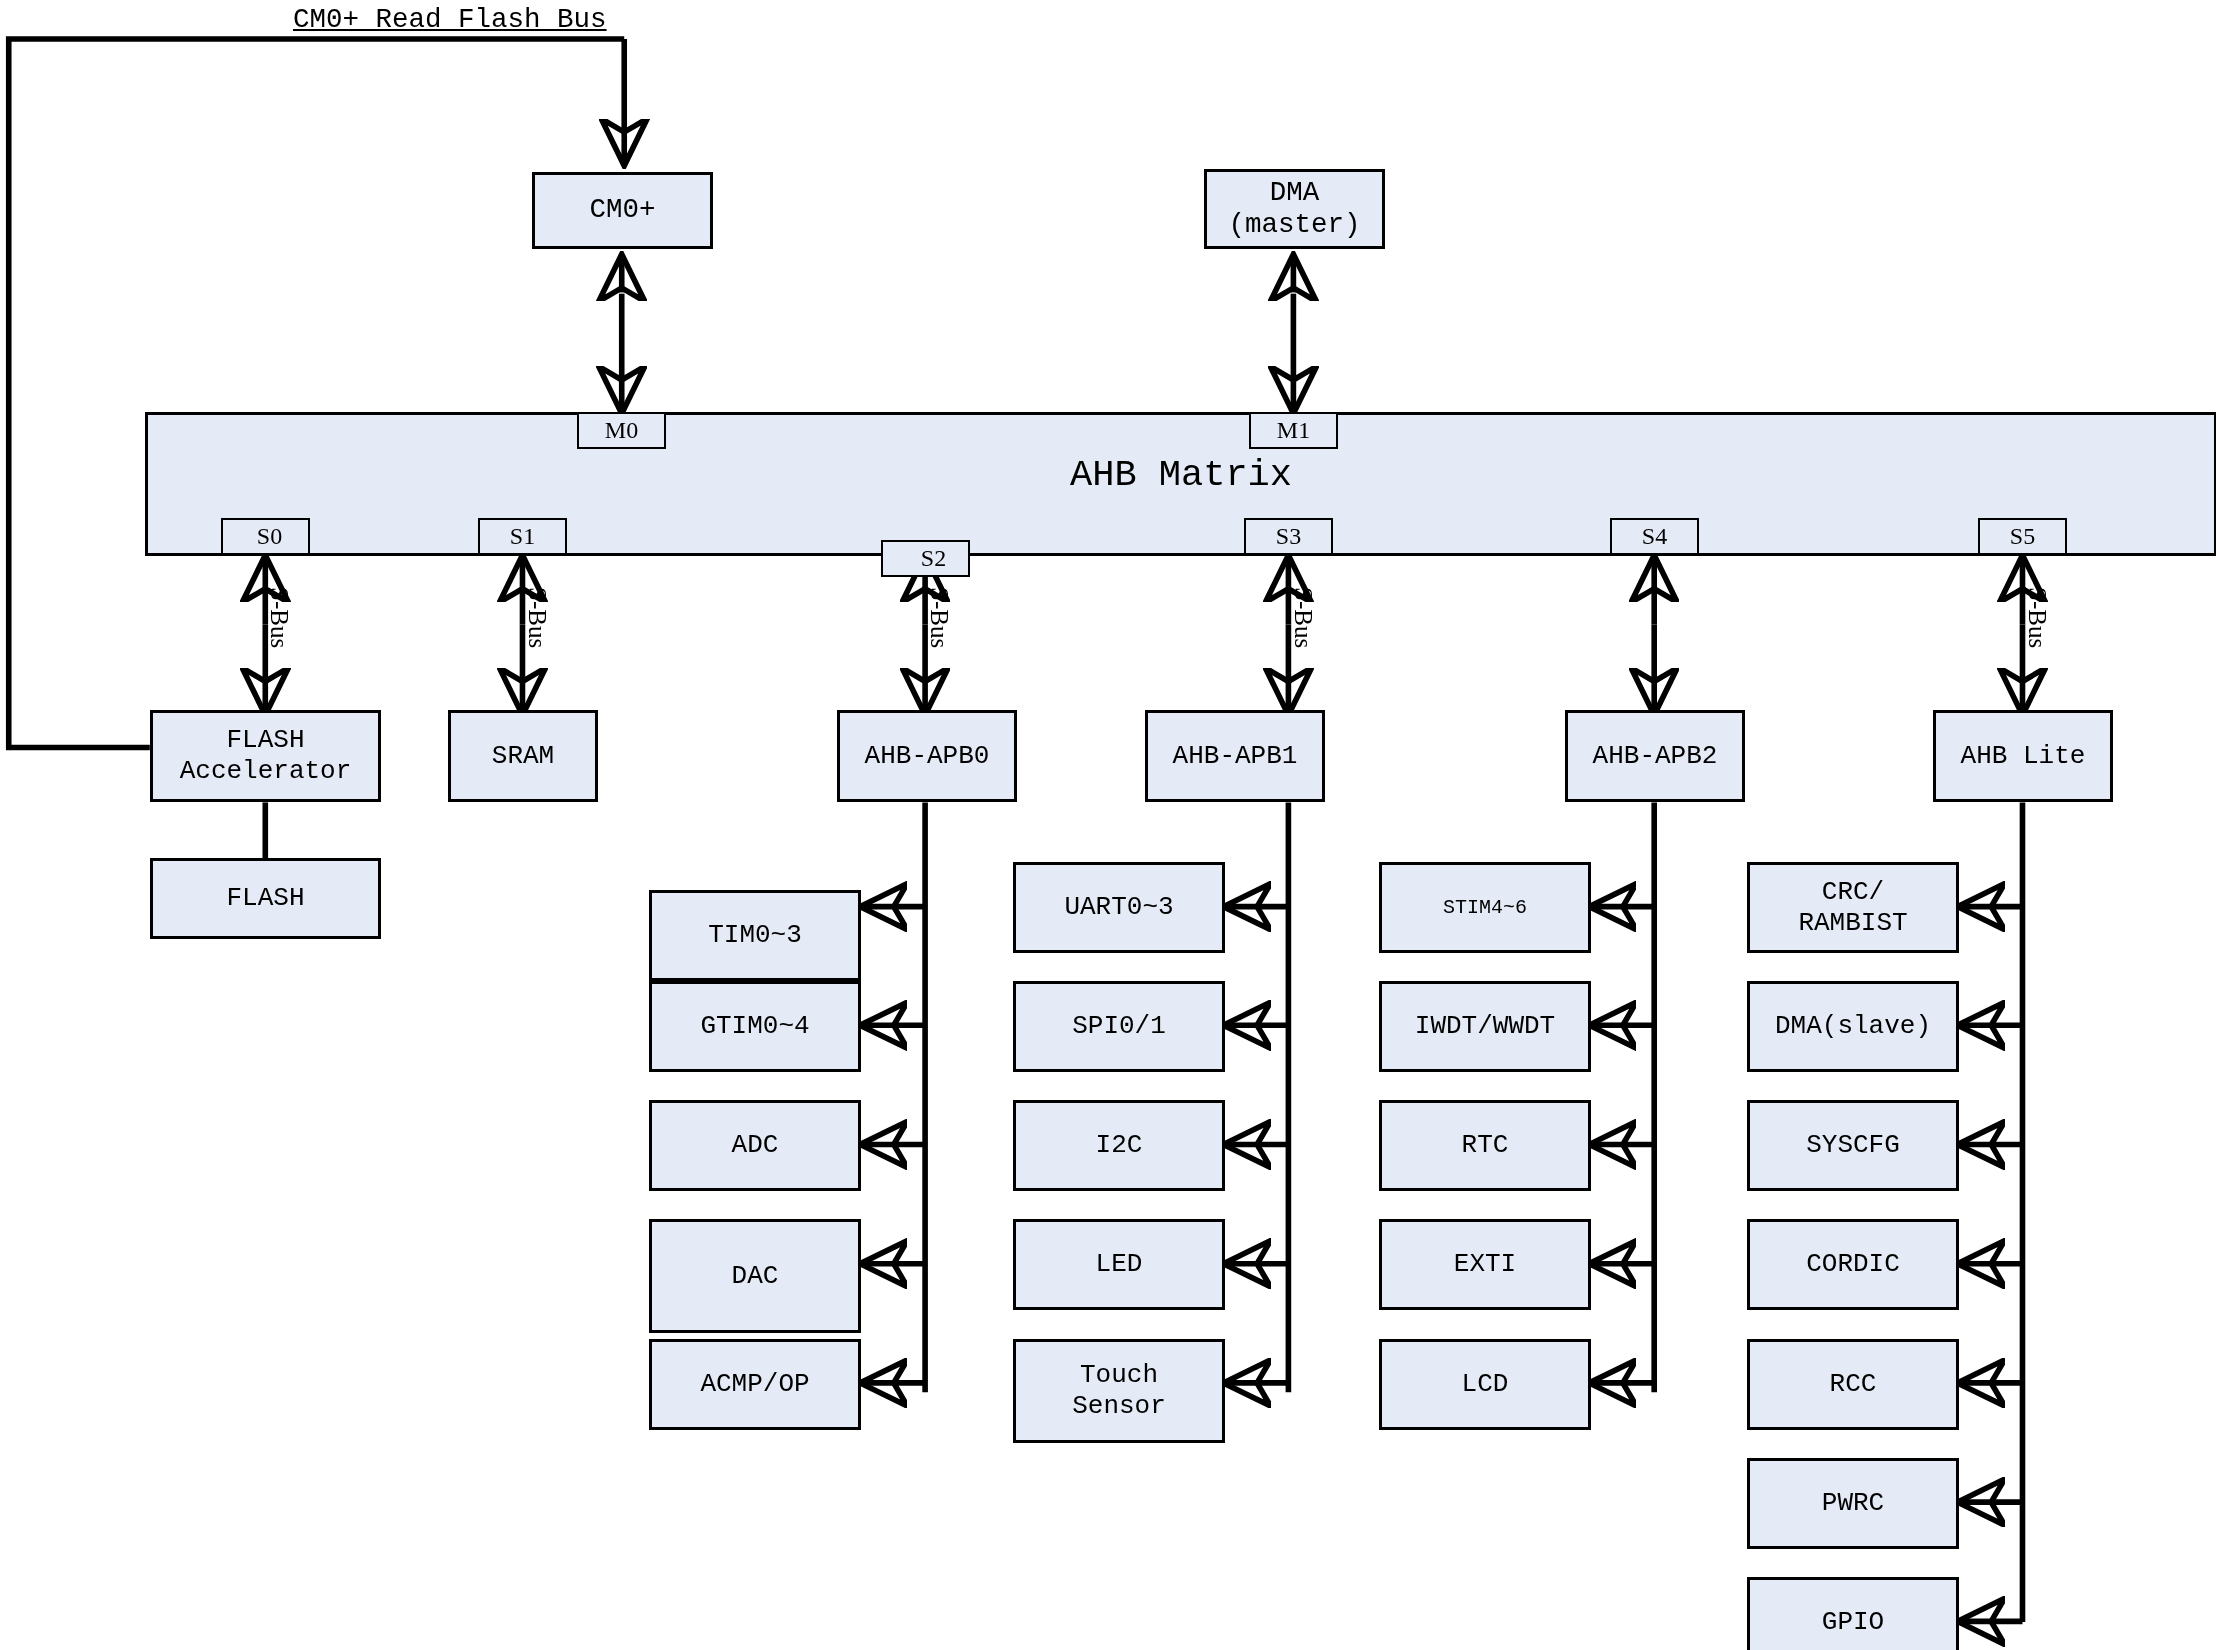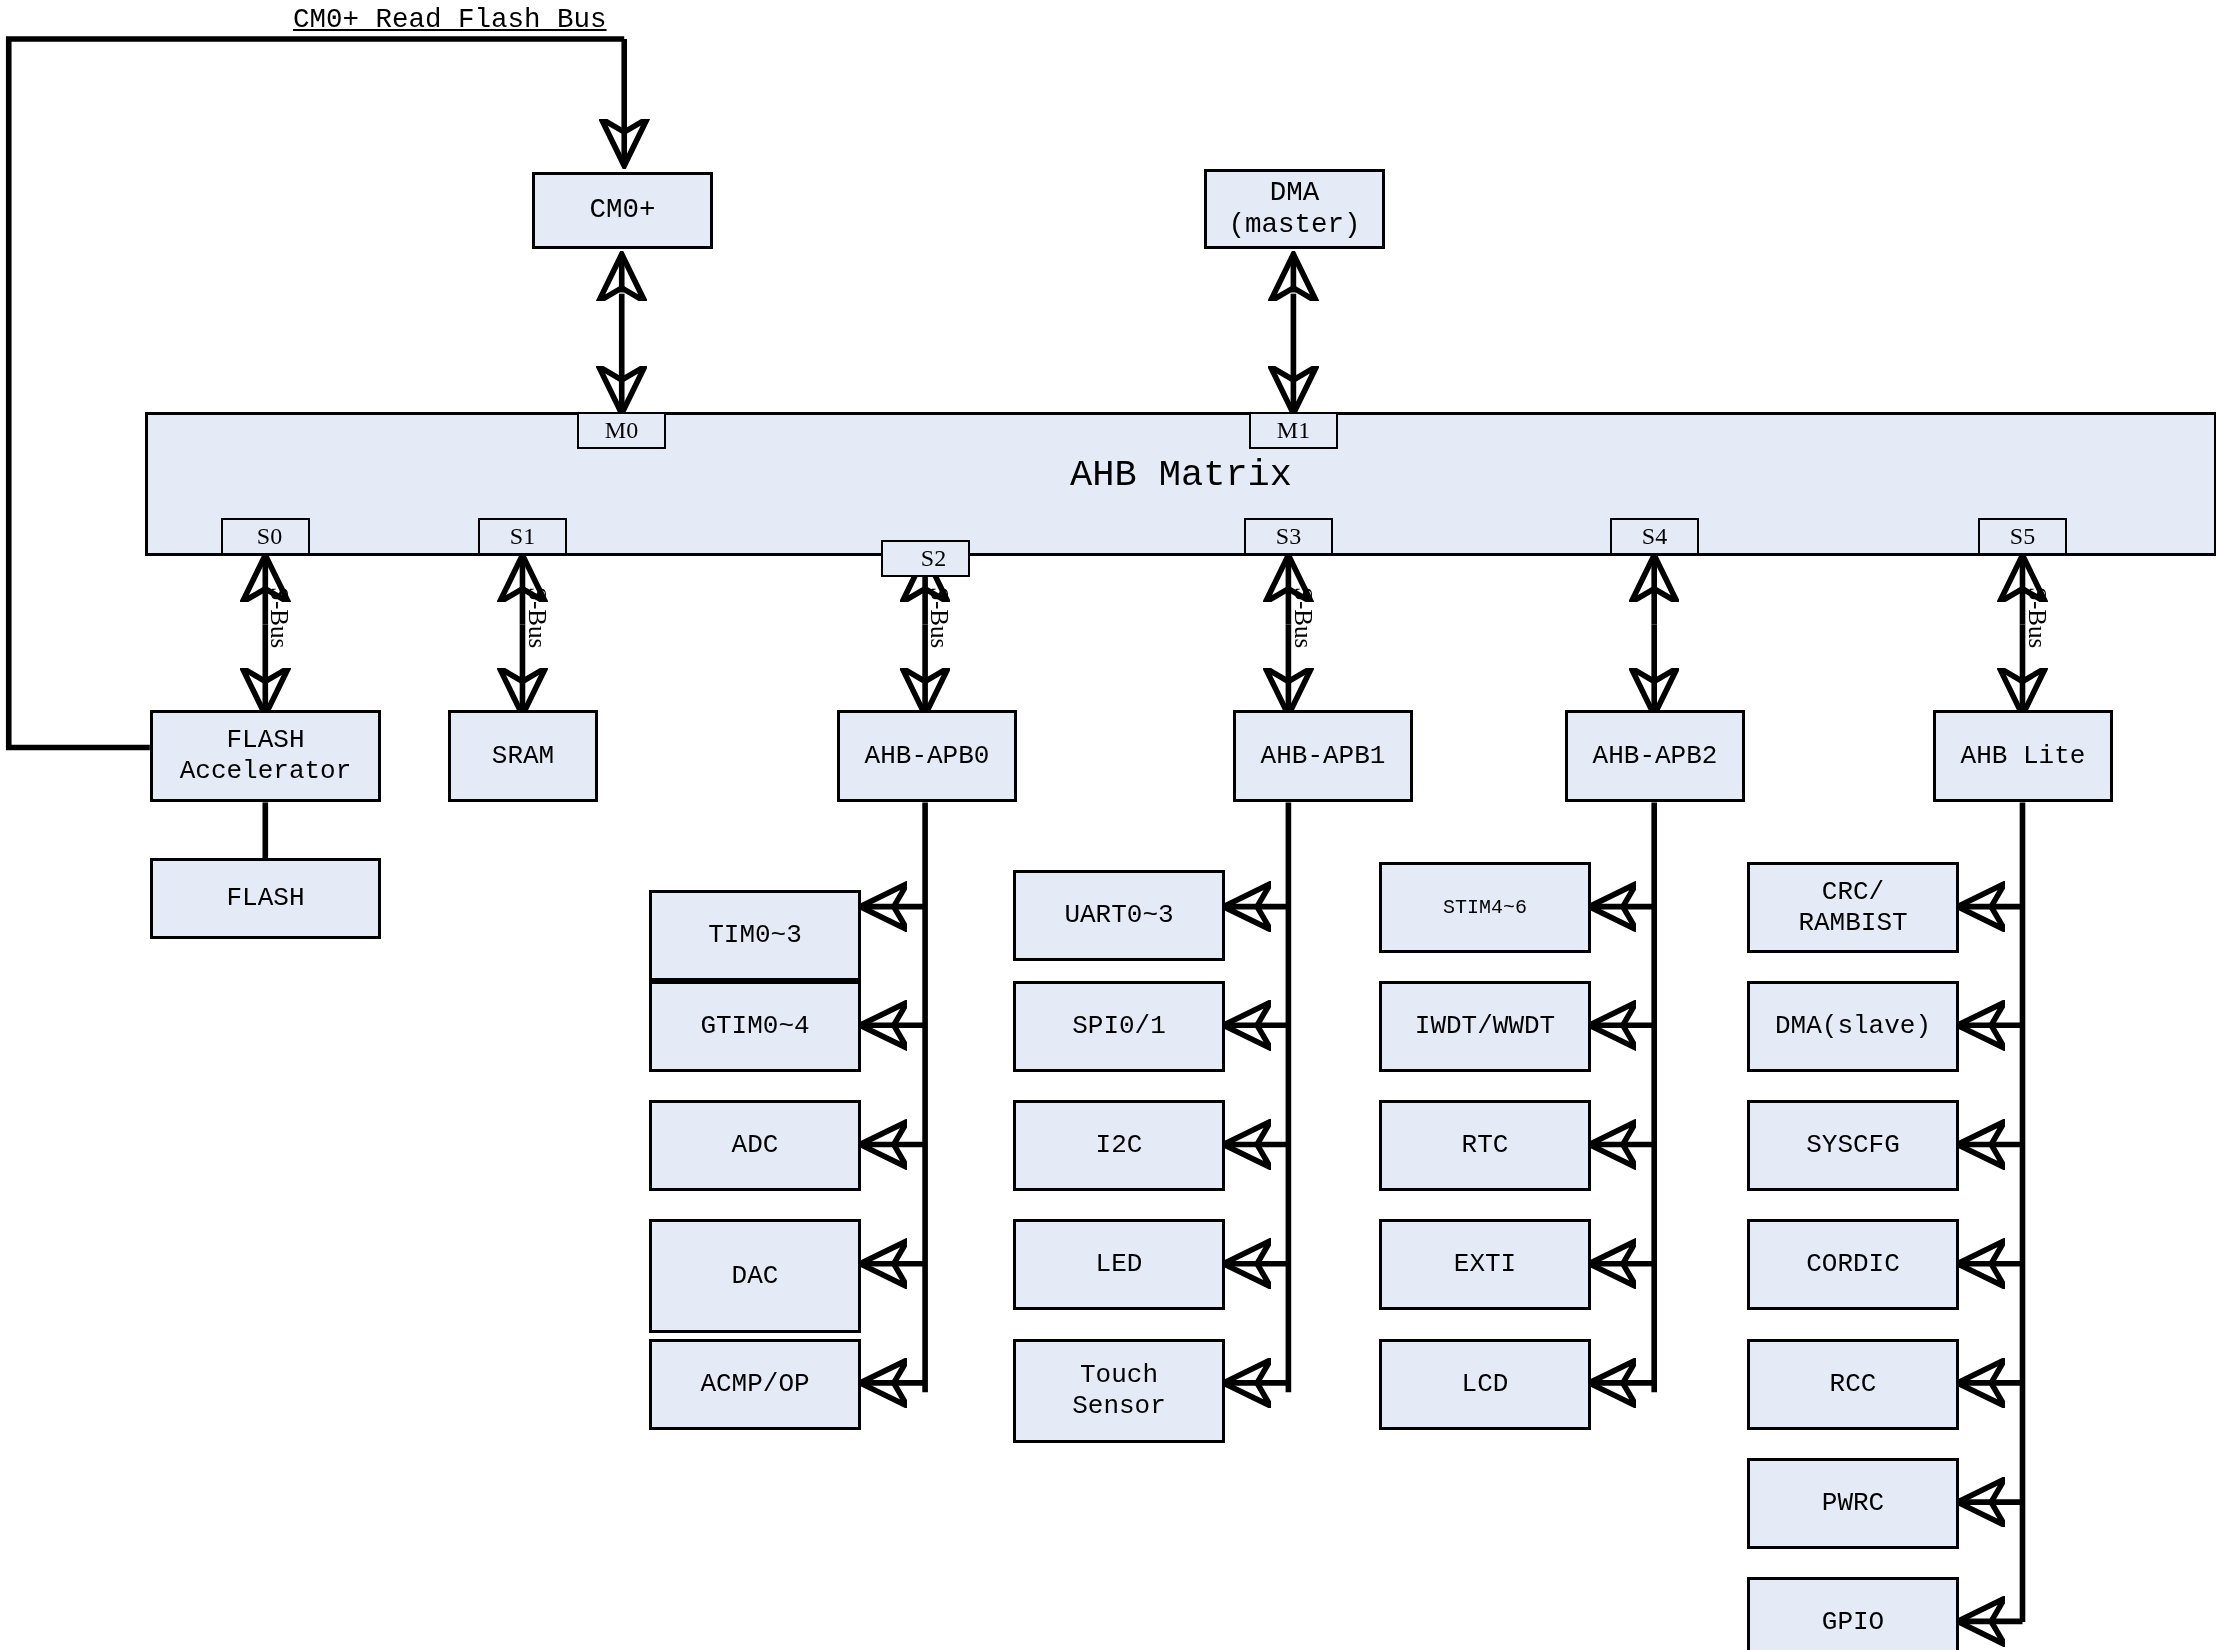--- a/index.html
+++ b/index.html
@@ -161,33 +161,33 @@
   <div class="vlabel" style="left:293px;top:587px;">S-Bus</div>
   <div class="vlabel" style="left:551px;top:587px;">S-Bus</div>
   <div class="vlabel" style="left:953px;top:587px;">S-Bus</div>
   <div class="vlabel" style="left:1317px;top:587px;">S-Bus</div>
   <div class="vlabel" style="left:2051px;top:587px;">S-Bus</div>
 
   <div class="box mono" style="left:150px;top:710px;width:231px;height:92px;font-size:26px;">FLASH
 Accelerator</div>
   <div class="box mono" style="left:448px;top:710px;width:150px;height:92px;font-size:26px;">SRAM</div>
   <div class="box mono" style="left:837px;top:710px;width:180px;height:92px;font-size:26px;">AHB-APB0</div>
-  <div class="box mono" style="left:1233px;top:710px;width:180px;height:92px;font-size:26px;text-align:right;">AHB-APB1</div>
+  <div class="box mono" style="left:1145px;top:710px;width:180px;height:92px;font-size:26px;text-align:right;">AHB-APB1</div>
   <div class="box mono" style="left:1565px;top:710px;width:180px;height:92px;font-size:26px;">AHB-APB2</div>
   <div class="box mono" style="left:1933px;top:710px;width:180px;height:92px;font-size:26px;">AHB Lite</div>
 
   <div class="box mono" style="left:150px;top:858px;width:231px;height:81px;font-size:26px;">FLASH</div>
 
   <div class="box mono" style="left:649px;top:862px;width:212px;height:91px;font-size:26px;margin-top:28px;">TIM0~3</div>
   <div class="box mono" style="left:649px;top:981px;width:212px;height:91px;font-size:26px;">GTIM0~4</div>
   <div class="box mono" style="left:649px;top:1100px;width:212px;height:91px;font-size:26px;">ADC</div>
   <div class="box mono" style="left:649px;top:1219px;width:212px;height:114px;font-size:26px;">DAC</div>
   <div class="box mono" style="left:649px;top:1339px;width:212px;height:91px;font-size:26px;">ACMP/OP</div>
 
-  <div class="box mono" style="left:1013px;top:862px;width:212px;height:91px;font-size:26px;margin-top:8px;">UART0~3</div>
+  <div class="box mono" style="left:1013px;top:862px;width:212px;height:91px;font-size:26px;">UART0~3</div>
   <div class="box mono" style="left:1013px;top:981px;width:212px;height:91px;font-size:26px;">SPI0/1</div>
   <div class="box mono" style="left:1013px;top:1100px;width:212px;height:91px;font-size:26px;">I2C</div>
   <div class="box mono" style="left:1013px;top:1219px;width:212px;height:91px;font-size:26px;">LED</div>
   <div class="box mono" style="left:1013px;top:1339px;width:212px;height:104px;font-size:26px;">Touch
 Sensor</div>
 
   <div class="box mono" style="left:1379px;top:862px;width:212px;height:91px;font-size:20px;">STIM4~6</div>
   <div class="box mono" style="left:1379px;top:981px;width:212px;height:91px;font-size:26px;">IWDT/WWDT</div>
   <div class="box mono" style="left:1379px;top:1100px;width:212px;height:91px;font-size:26px;">RTC</div>
   <div class="box mono" style="left:1379px;top:1219px;width:212px;height:91px;font-size:26px;">EXTI</div>

